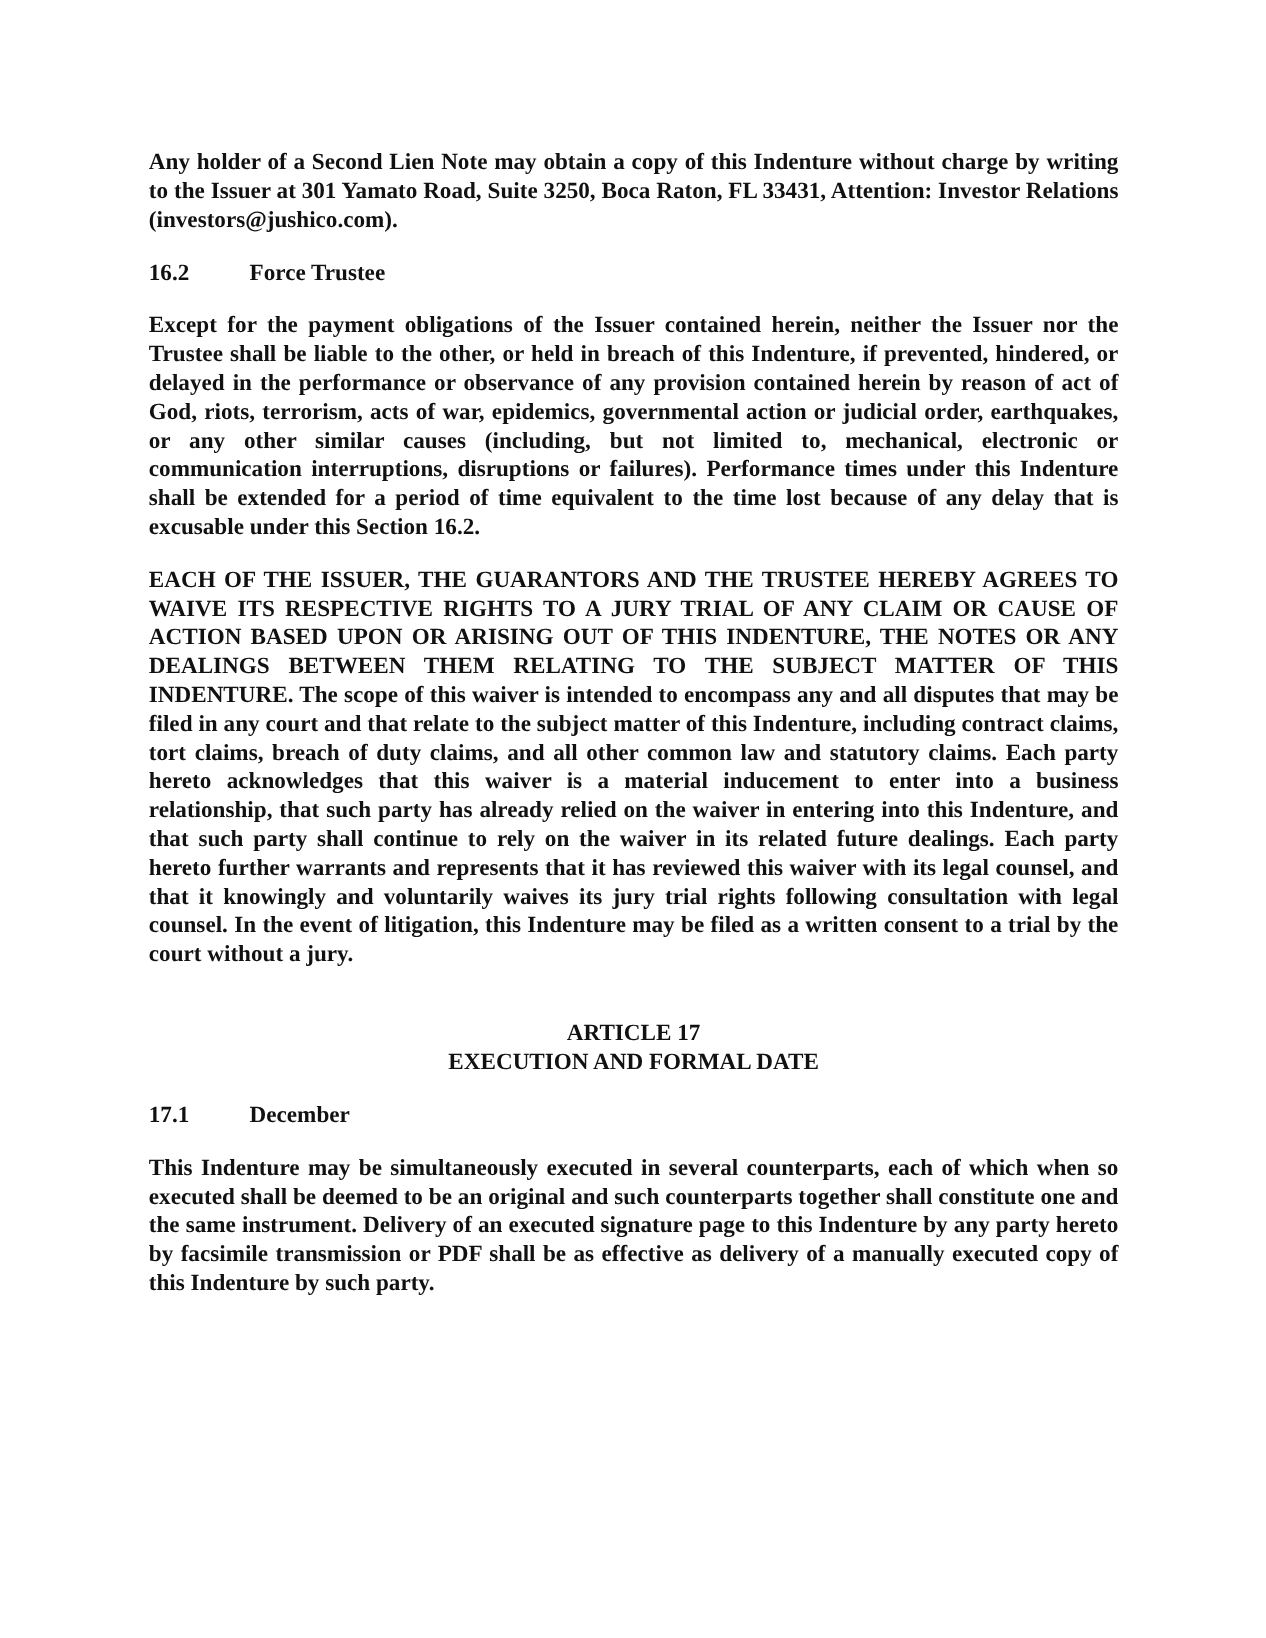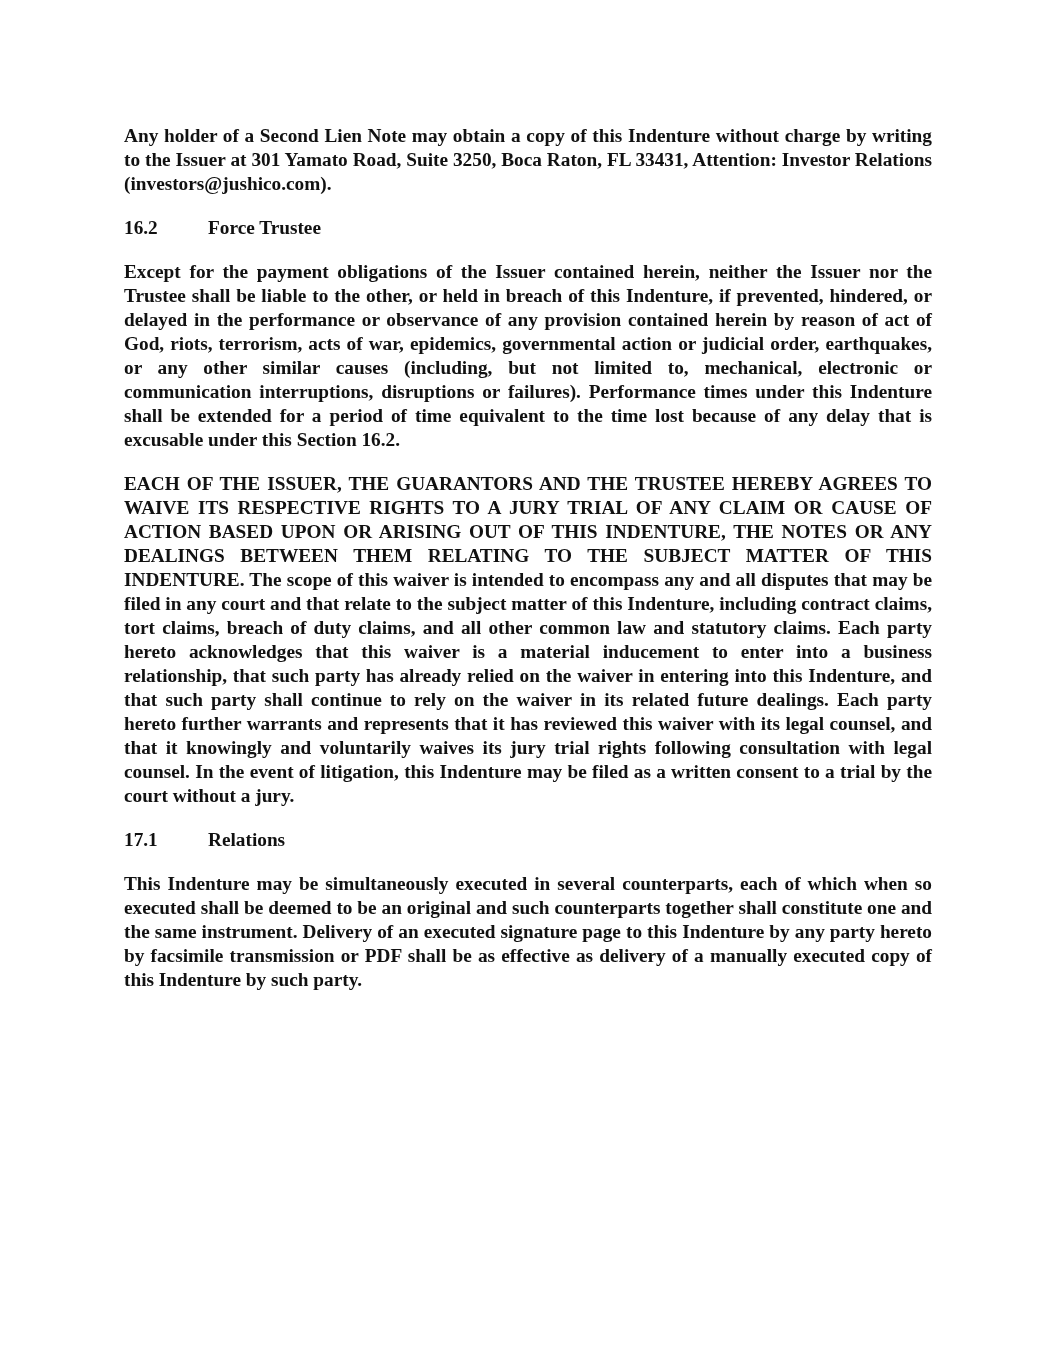--- a/index.html
+++ b/index.html
@@ -50,23 +50,27 @@
   <p class="para">Any holder of a Second Lien Note may obtain a copy of this Indenture without charge by writing to the Issuer at 301 Yamato Road, Suite 3250, Boca Raton, FL 33431, Attention: Investor Relations (investors@jushico.com).</p>
 
   <div class="heading">
     <span class="num">16.2</span>
     <span>Force Trustee</span>
   </div>
   <p class="para">Except for the payment obligations of the Issuer contained herein, neither the Issuer nor the Trustee shall be liable to the other, or held in breach of this Indenture, if prevented, hindered, or delayed in the performance or observance of any provision contained herein by reason of act of God, riots, terrorism, acts of war, epidemics, governmental action or judicial order, earthquakes, or any other similar causes (including, but not limited to, mechanical, electronic or communication interruptions, disruptions or failures). Performance times under this Indenture shall be extended for a period of time equivalent to the time lost because of any delay that is excusable under this Section 16.2.</p>
 
   <p class="para">EACH OF THE ISSUER, THE GUARANTORS AND THE TRUSTEE HEREBY AGREES TO WAIVE ITS RESPECTIVE RIGHTS TO A JURY TRIAL OF ANY CLAIM OR CAUSE OF ACTION BASED UPON OR ARISING OUT OF THIS INDENTURE, THE NOTES OR ANY DEALINGS BETWEEN THEM RELATING TO THE SUBJECT MATTER OF THIS INDENTURE. The scope of this waiver is intended to encompass any and all disputes that may be filed in any court and that relate to the subject matter of this Indenture, including contract claims, tort claims, breach of duty claims, and all other common law and statutory claims. Each party hereto acknowledges that this waiver is a material inducement to enter into a business relationship, that such party has already relied on the waiver in entering into this Indenture, and that such party shall continue to rely on the waiver in its related future dealings. Each party hereto further warrants and represents that it has reviewed this waiver with its legal counsel, and that it knowingly and voluntarily waives its jury trial rights following consultation with legal counsel. In the event of litigation, this Indenture may be filed as a written consent to a trial by the court without a jury.</p>
 
+  <div class="article gap-article">
+    <div>ARTICLE 17</div>
+    <div>EXECUTION AND FORMAL DATE</div>
+  </div>
 
   <div class="heading">
     <span class="num">17.1</span>
-    <span>Relations</span>
+    <span>December</span>
   </div>
   <p class="para">This Indenture may be simultaneously executed in several counterparts, each of which when so executed shall be deemed to be an original and such counterparts together shall constitute one and the same instrument. Delivery of an executed signature page to this Indenture by any party hereto by facsimile transmission or PDF shall be as effective as delivery of a manually executed copy of this Indenture by such party.</p>
 
 
 
 
 </div>
 
 </body></html>

